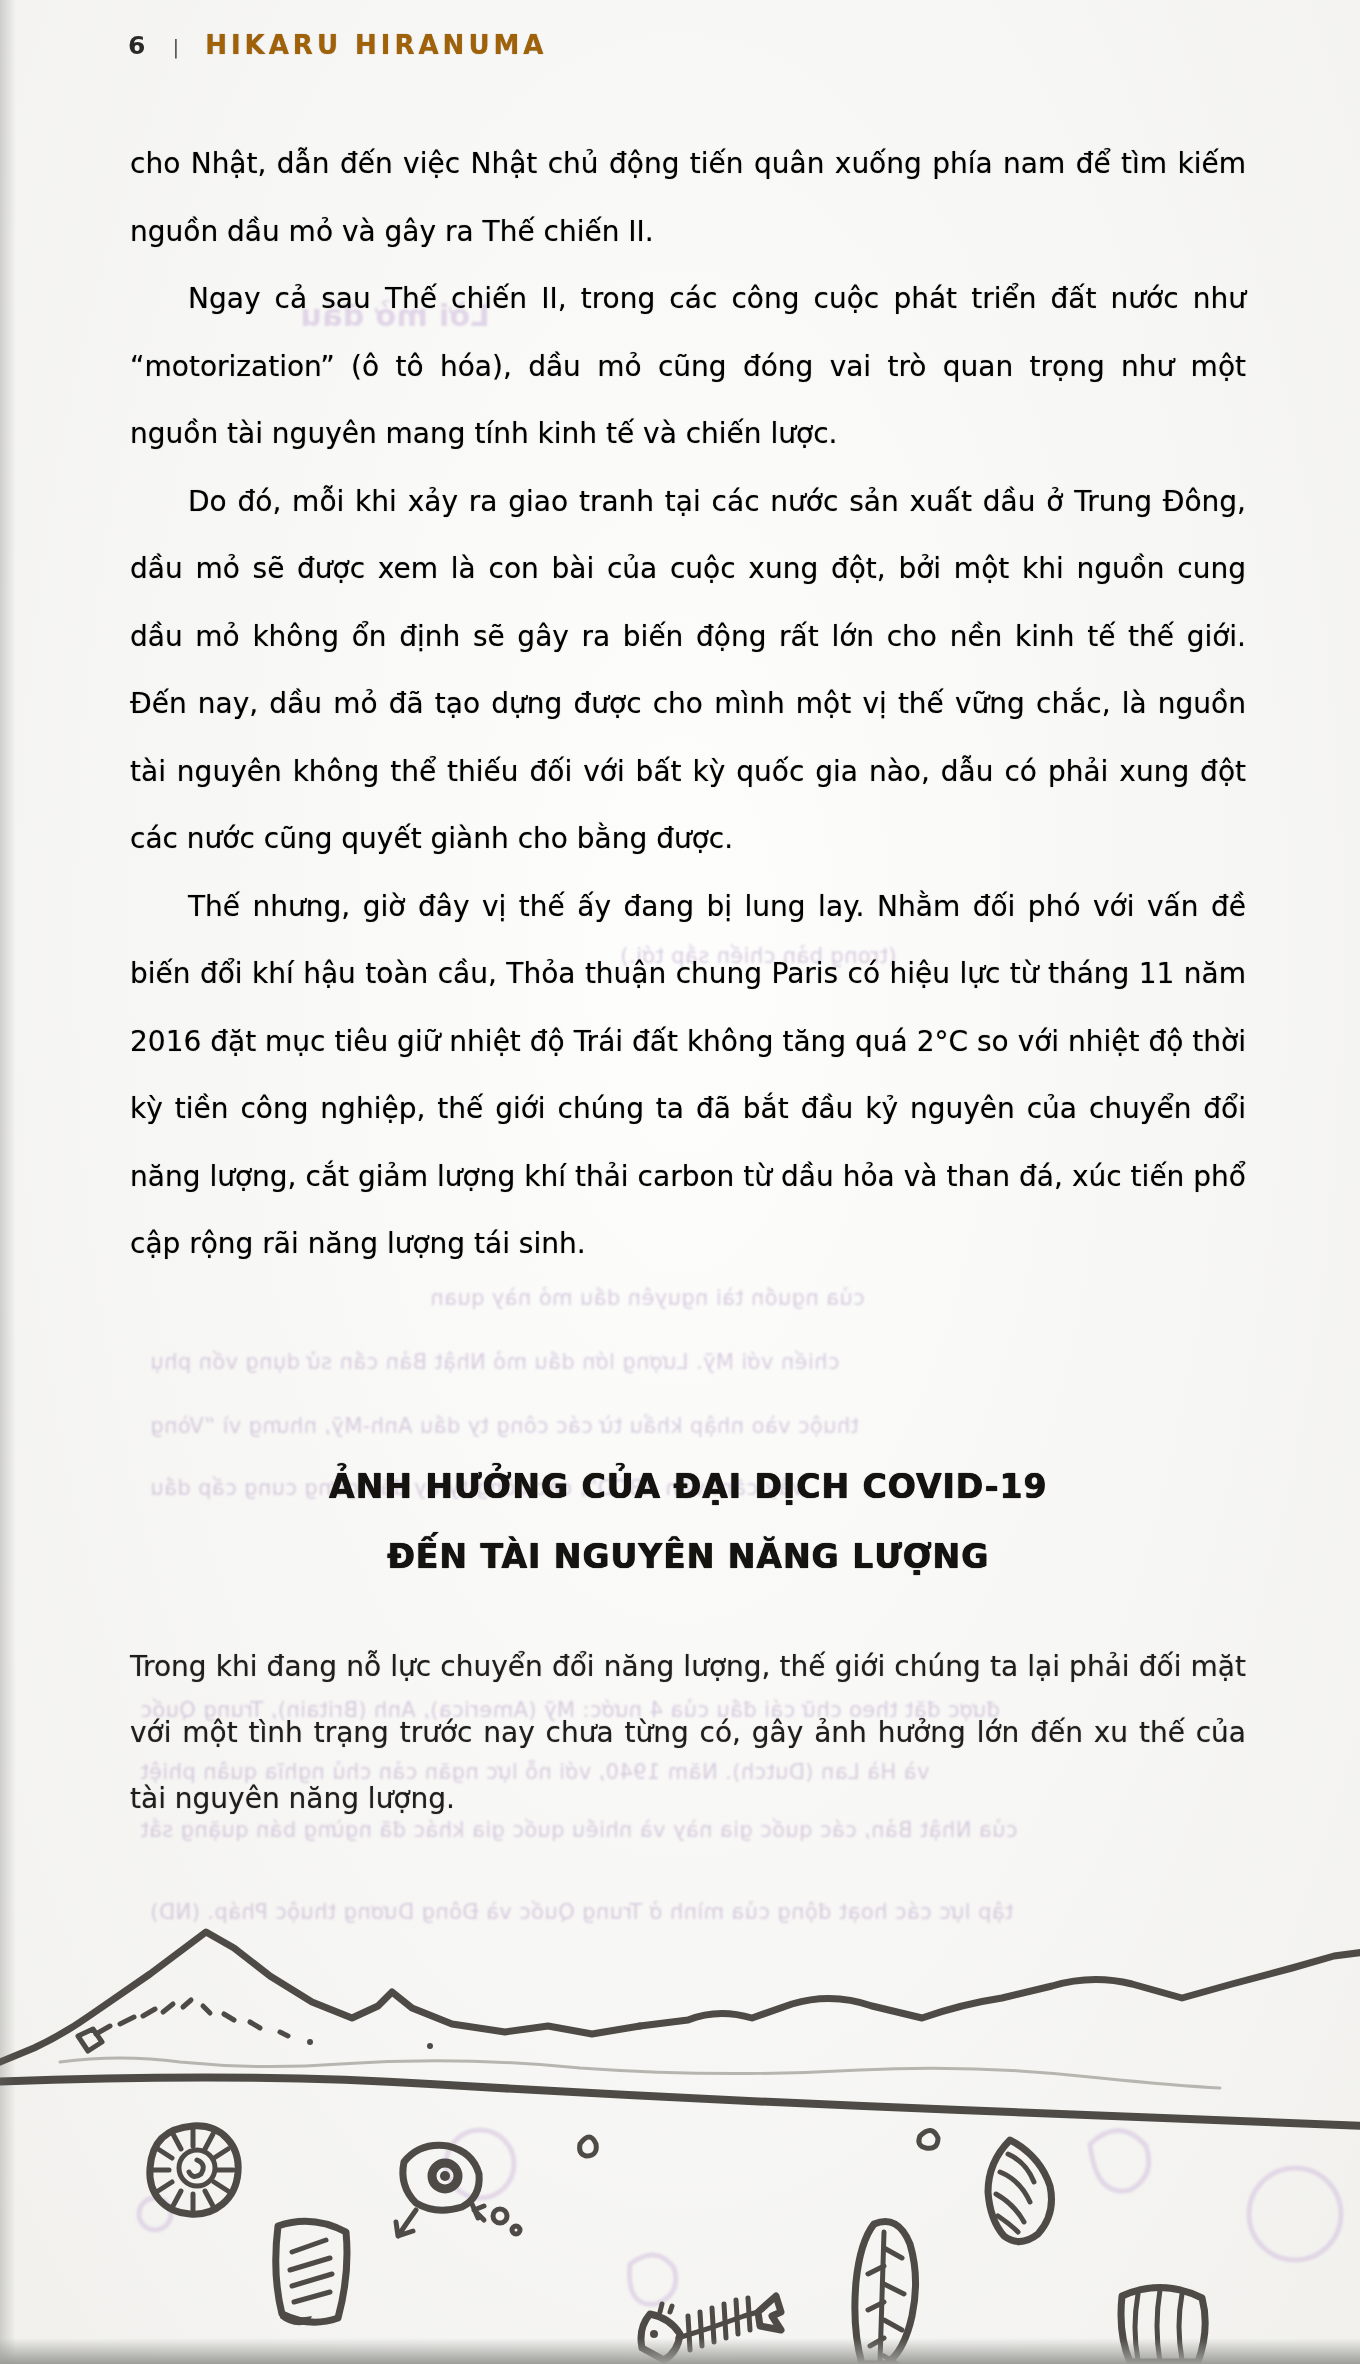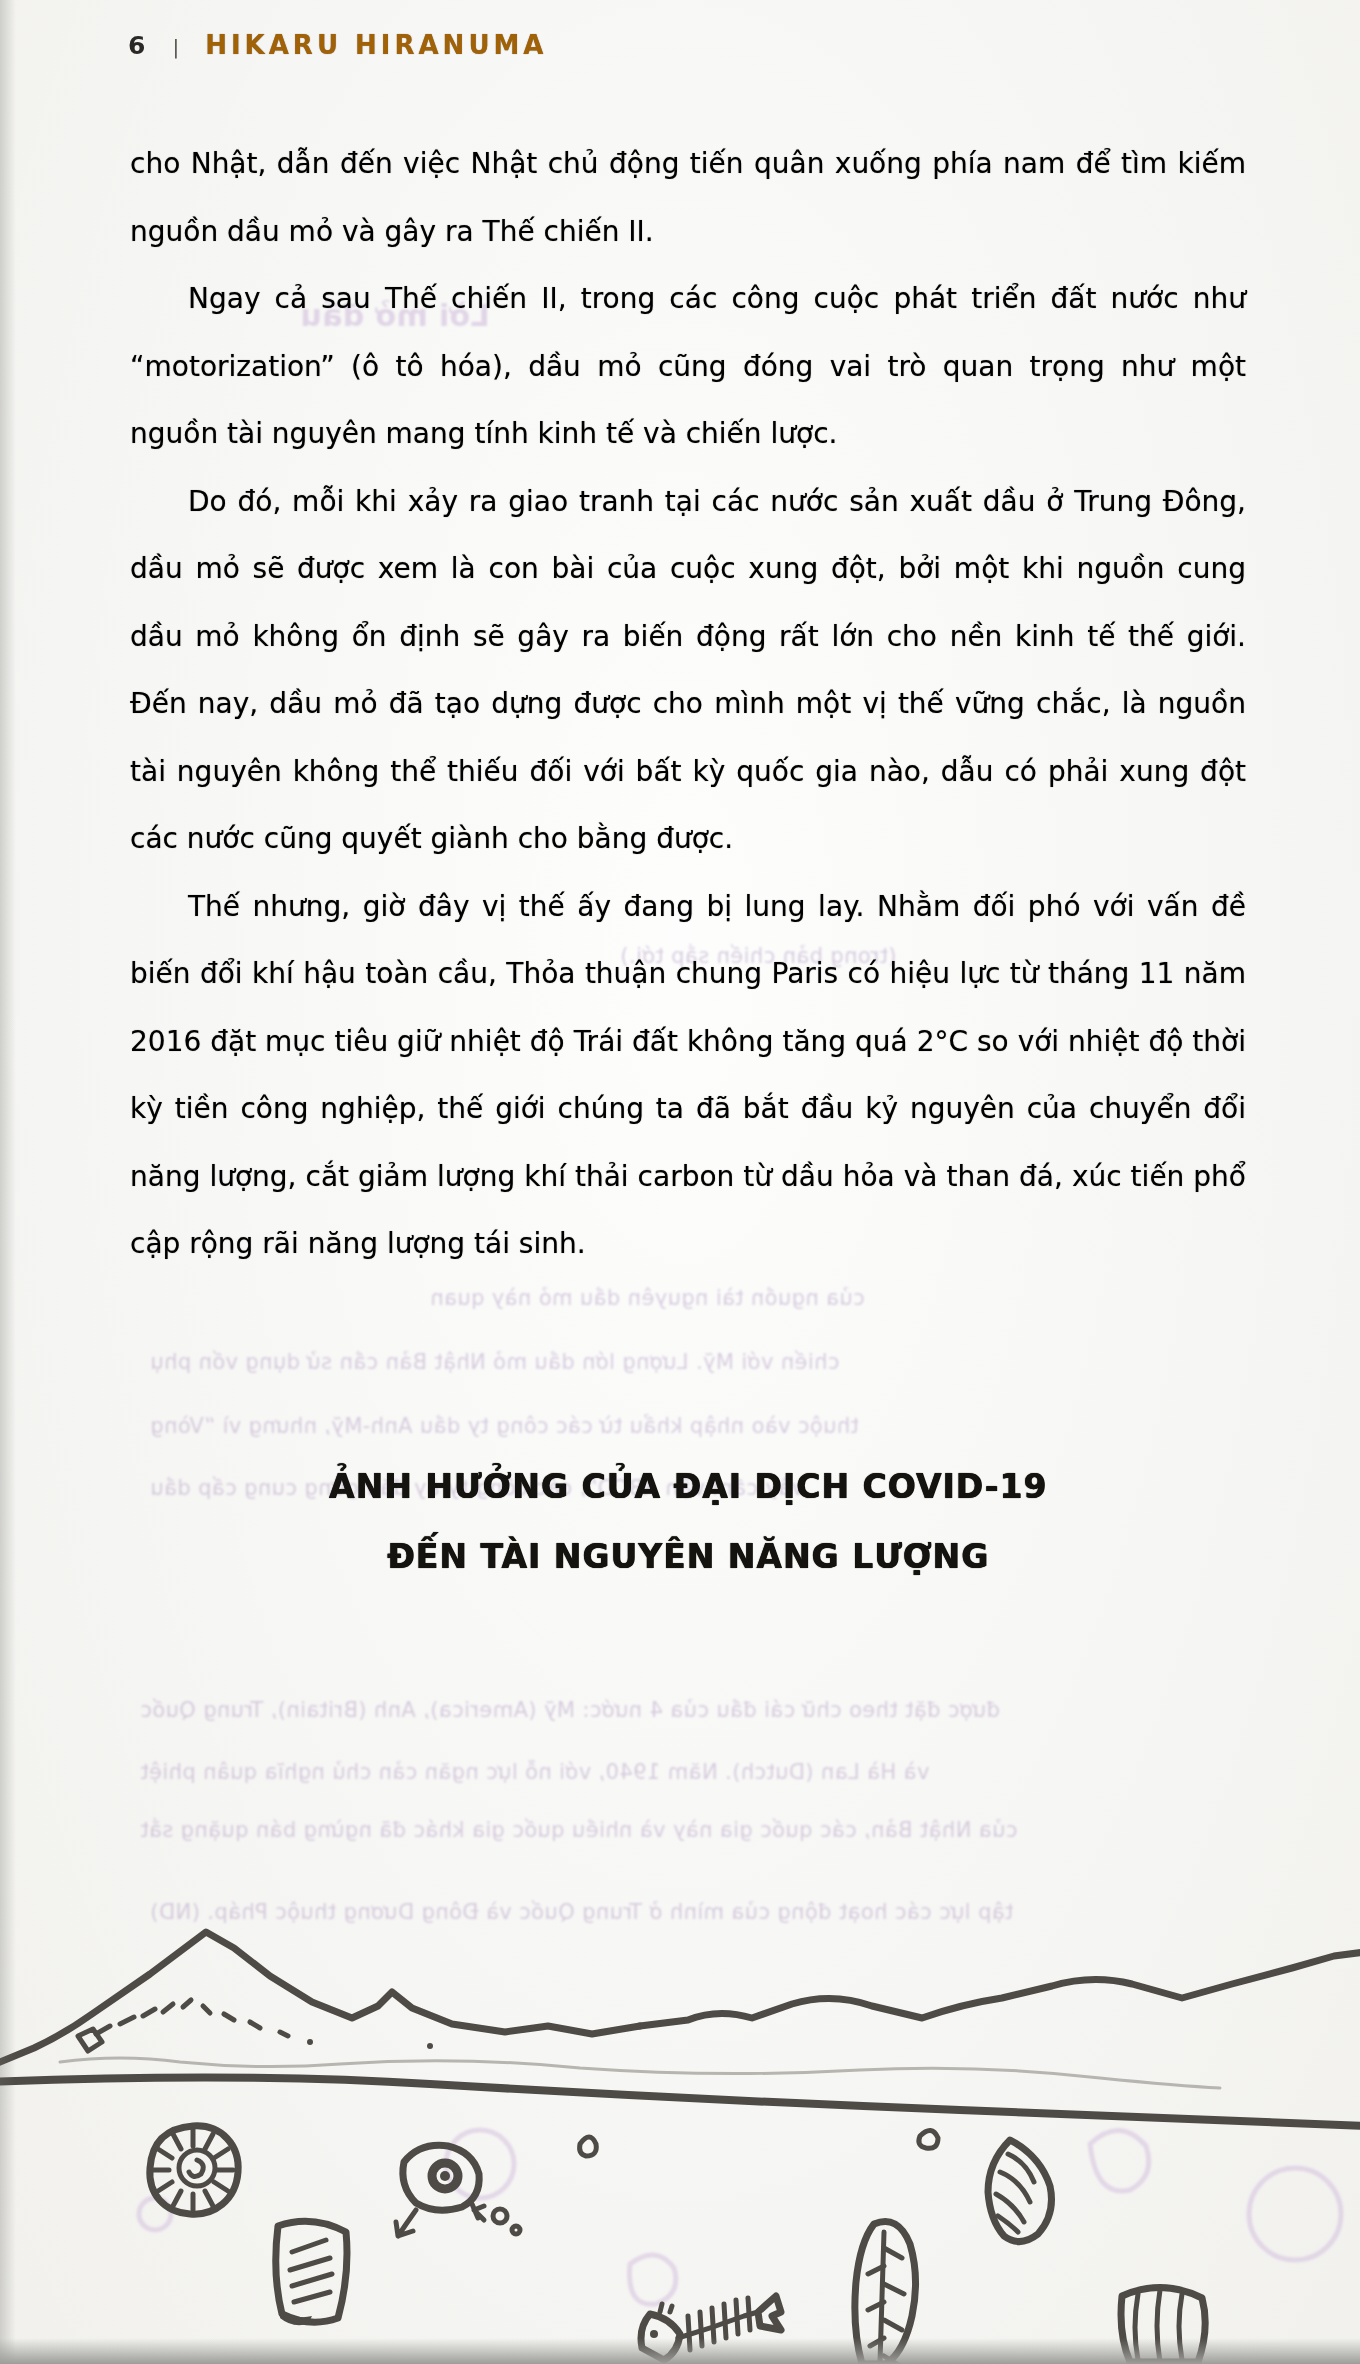--- a/index.html
+++ b/index.html
@@ -84,20 +84,21 @@
   <p class="indent">Do đó, mỗi khi xảy ra giao tranh tại các nước sản xuất dầu ở Trung Đông, dầu mỏ sẽ được xem là con bài của cuộc xung đột, bởi một khi nguồn cung dầu mỏ không ổn định sẽ gây ra biến động rất lớn cho nền kinh tế thế giới. Đến nay, dầu mỏ đã tạo dựng được cho mình một vị thế vững chắc, là nguồn tài nguyên không thể thiếu đối với bất kỳ quốc gia nào, dẫu có phải xung đột các nước cũng quyết giành cho bằng được.</p>
   <p class="indent">Thế nhưng, giờ đây vị thế ấy đang bị lung lay. Nhằm đối phó với vấn đề biến đổi khí hậu toàn cầu, Thỏa thuận chung Paris có hiệu lực từ tháng 11 năm 2016 đặt mục tiêu giữ nhiệt độ Trái đất không tăng quá 2°C so với nhiệt độ thời kỳ tiền công nghiệp, thế giới chúng ta đã bắt đầu kỷ nguyên của chuyển đổi năng lượng, cắt giảm lượng khí thải carbon từ dầu hỏa và than đá, xúc tiến phổ cập rộng rãi năng lượng tái sinh.</p>
 </div>
 
 <div class="section-heading">
   <div>ẢNH HƯỞNG CỦA ĐẠI DỊCH COVID-19</div>
   <div>ĐẾN TÀI NGUYÊN NĂNG LƯỢNG</div>
 </div>
 
 <div class="content2">
+  <p>Trong khi đang nỗ lực chuyển đổi năng lượng, thế giới chúng ta lại phải đối mặt với một tình trạng trước nay chưa từng có, gây ảnh hưởng lớn đến xu thế của tài nguyên năng lượng.</p>
 </div>
 
 <svg class="illo" width="1360" height="450" viewBox="0 0 1360 450">
 
   <g>
     <circle class="ghost" cx="480" cy="250" r="34"></circle>
     <circle class="ghost" cx="1295" cy="300" r="46"></circle>
     <path class="ghost" d="M 1090 230 q 30 -28 56 2 q 10 30 -16 44 q -34 8 -40 -46 z"></path>
     <circle class="ghost" cx="155" cy="300" r="16"></circle>
     <path class="ghost" d="M 630 350 q 26 -20 44 4 q 8 26 -18 36 q -30 4 -26 -40 z"></path>

